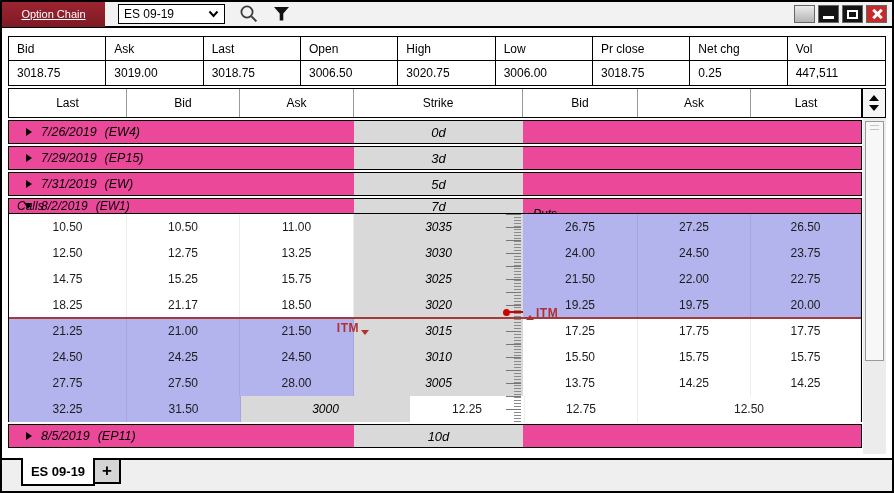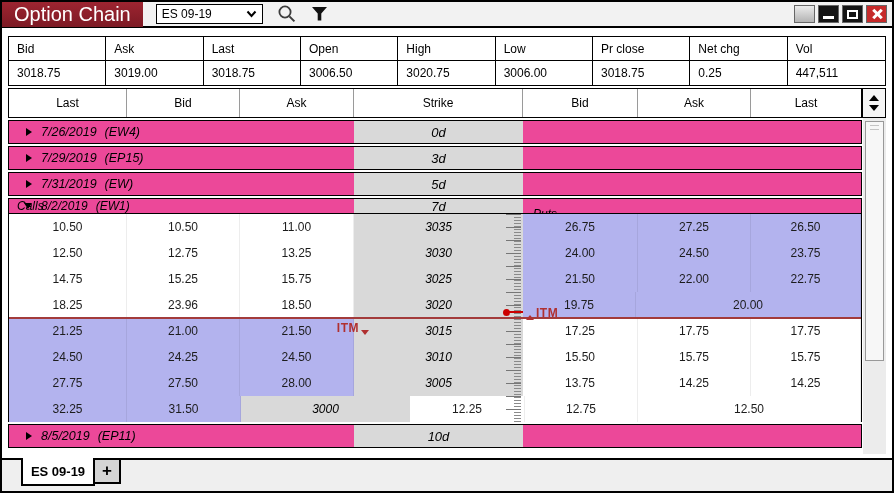--- a/index.html
+++ b/index.html
@@ -3,21 +3,21 @@
 <meta charset="utf-8">
 <style>
   * { margin:0; padding:0; box-sizing:border-box; }
   html,body { background:#fff; }
   body { font-family:"Liberation Sans", sans-serif; color:#000; }
 
   .window { position:relative; width:894px; height:493px; border:2px solid #000; background:#fff; overflow:hidden; }
 
   
   .titlebar { position:relative; height:26px; background:#f2f2f2; border-bottom:2px solid #000; display:flex; align-items:center; }
-  .title-badge { height:26px; min-width:103px; padding:0 12px; background:linear-gradient(var(--title-badge), #7d1a24); color:#fff; font-size:20px; display:flex; align-items:center; justify-content:center; }
+  .title-badge { height:26px; min-width:103px; padding:0 12px; background:linear-gradient(var(--title-badge), #7d1a24); color:#fff; font-size:11px; display:flex; align-items:center; justify-content:center;text-decoration:underline; }
   .instrument-select { margin-left:13px; width:107px; height:20px; background:#fff; border:1px solid #000; font-size:12px; display:flex; align-items:center; justify-content:space-between; padding:0 5px; cursor:default; }
   .tool-icon { margin-left:14px; display:flex; align-items:center; }
   .win-controls { position:absolute; right:5px; top:3px; display:flex; gap:3px; }
   .wbtn { width:21px; height:18px; border:1px solid #666; display:flex; align-items:center; justify-content:center; }
   .wbtn-blank { background:linear-gradient(#ebebeb,#b3b3b3); }
   .wbtn-dark { background:#141414; }
   .wbtn-close { background:var(--close-button); }
   .min-glyph { width:11px; height:3px; background:#fff; margin-top:7px; }
   .max-glyph { width:11px; height:9px; border:2px solid #fff; background:transparent; }
   .x-icon { position:relative; width:12px; height:12px; }
@@ -200,23 +200,24 @@
               <div class="ocell c1">14.75</div>
               <div class="ocell c2">15.25</div>
               <div class="ocell c3">15.75</div>
               <div class="ocell cs strike">3025</div>
               <div class="ocell c5 itm">21.50</div>
               <div class="ocell c6 itm">22.00</div>
               <div class="ocell c7 itm">22.75</div>
             </div>
             <div class="orow">
               <div class="ocell c1">18.25</div>
-              <div class="ocell c2">23.96</div>
+              <div class="ocell c2">21.17</div>
               <div class="ocell c3">18.50</div>
               <div class="ocell cs strike">3020</div>
+              <div class="ocell c5 itm">19.25</div>
               <div class="ocell c6 itm">19.75</div>
               <div class="ocell c7 itm">20.00</div>
             </div>
             <div class="orow">
               <div class="ocell c1 itm">21.25</div>
               <div class="ocell c2 itm">21.00</div>
               <div class="ocell c3 itm">21.50</div>
               <div class="ocell cs strike">3015</div>
               <div class="ocell c5">17.25</div>
               <div class="ocell c6">17.75</div>

